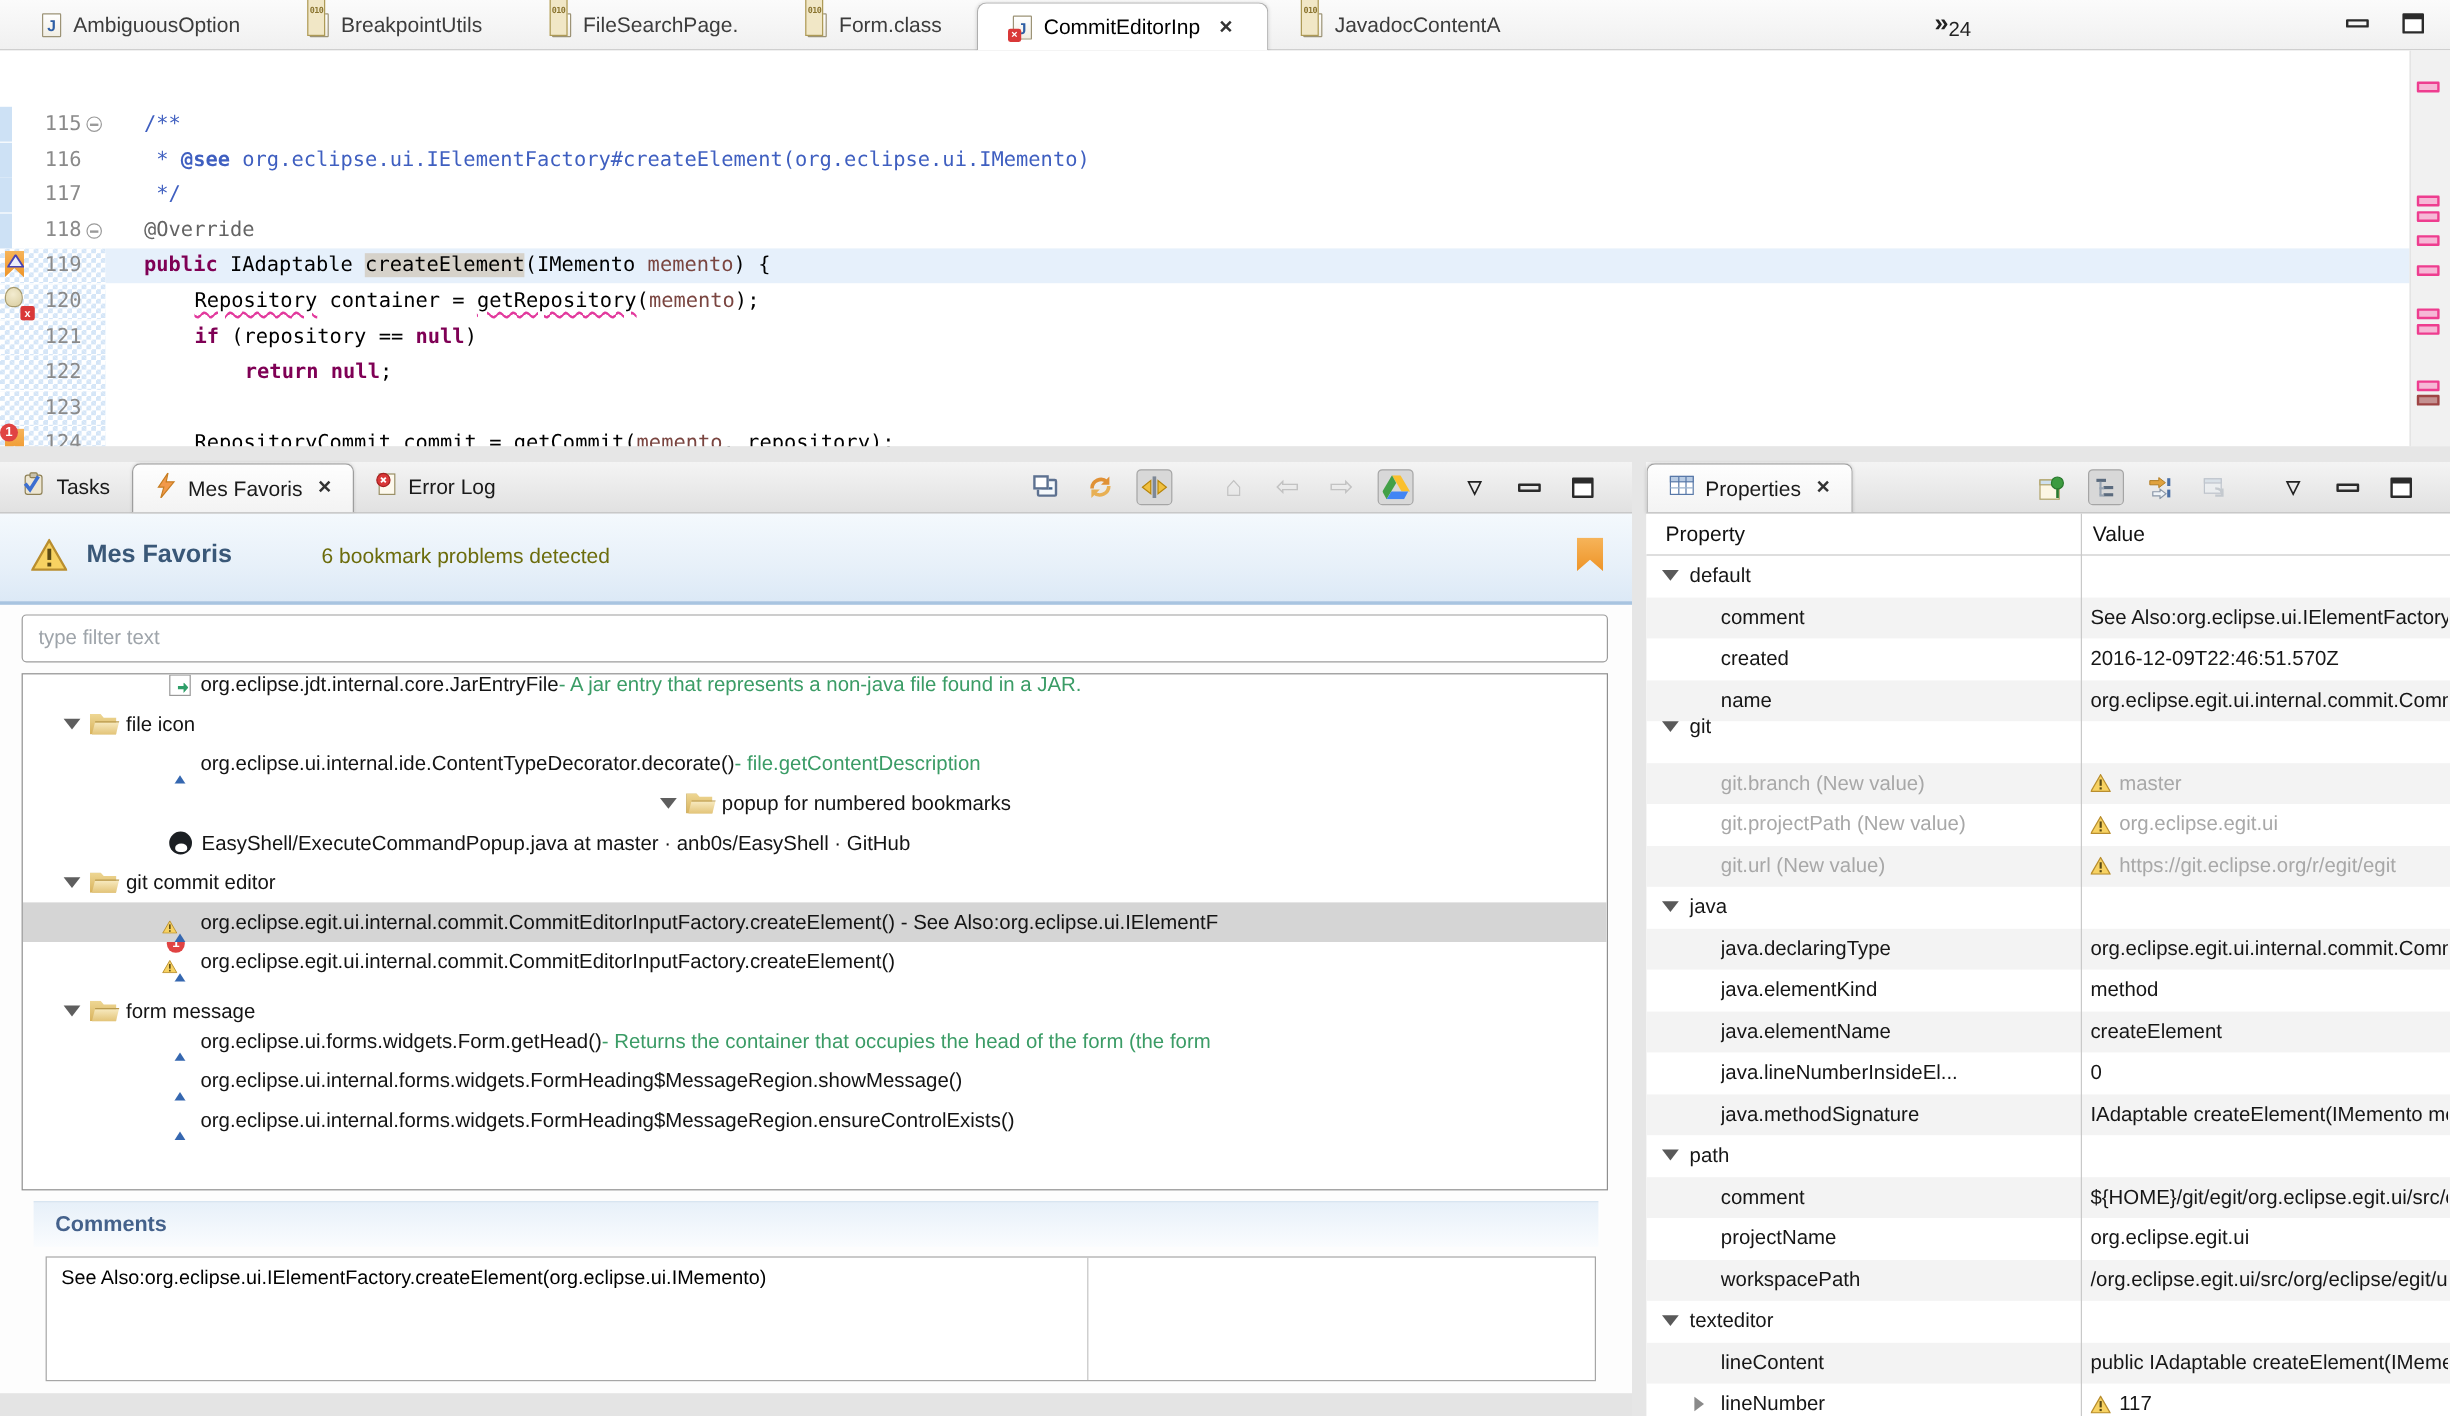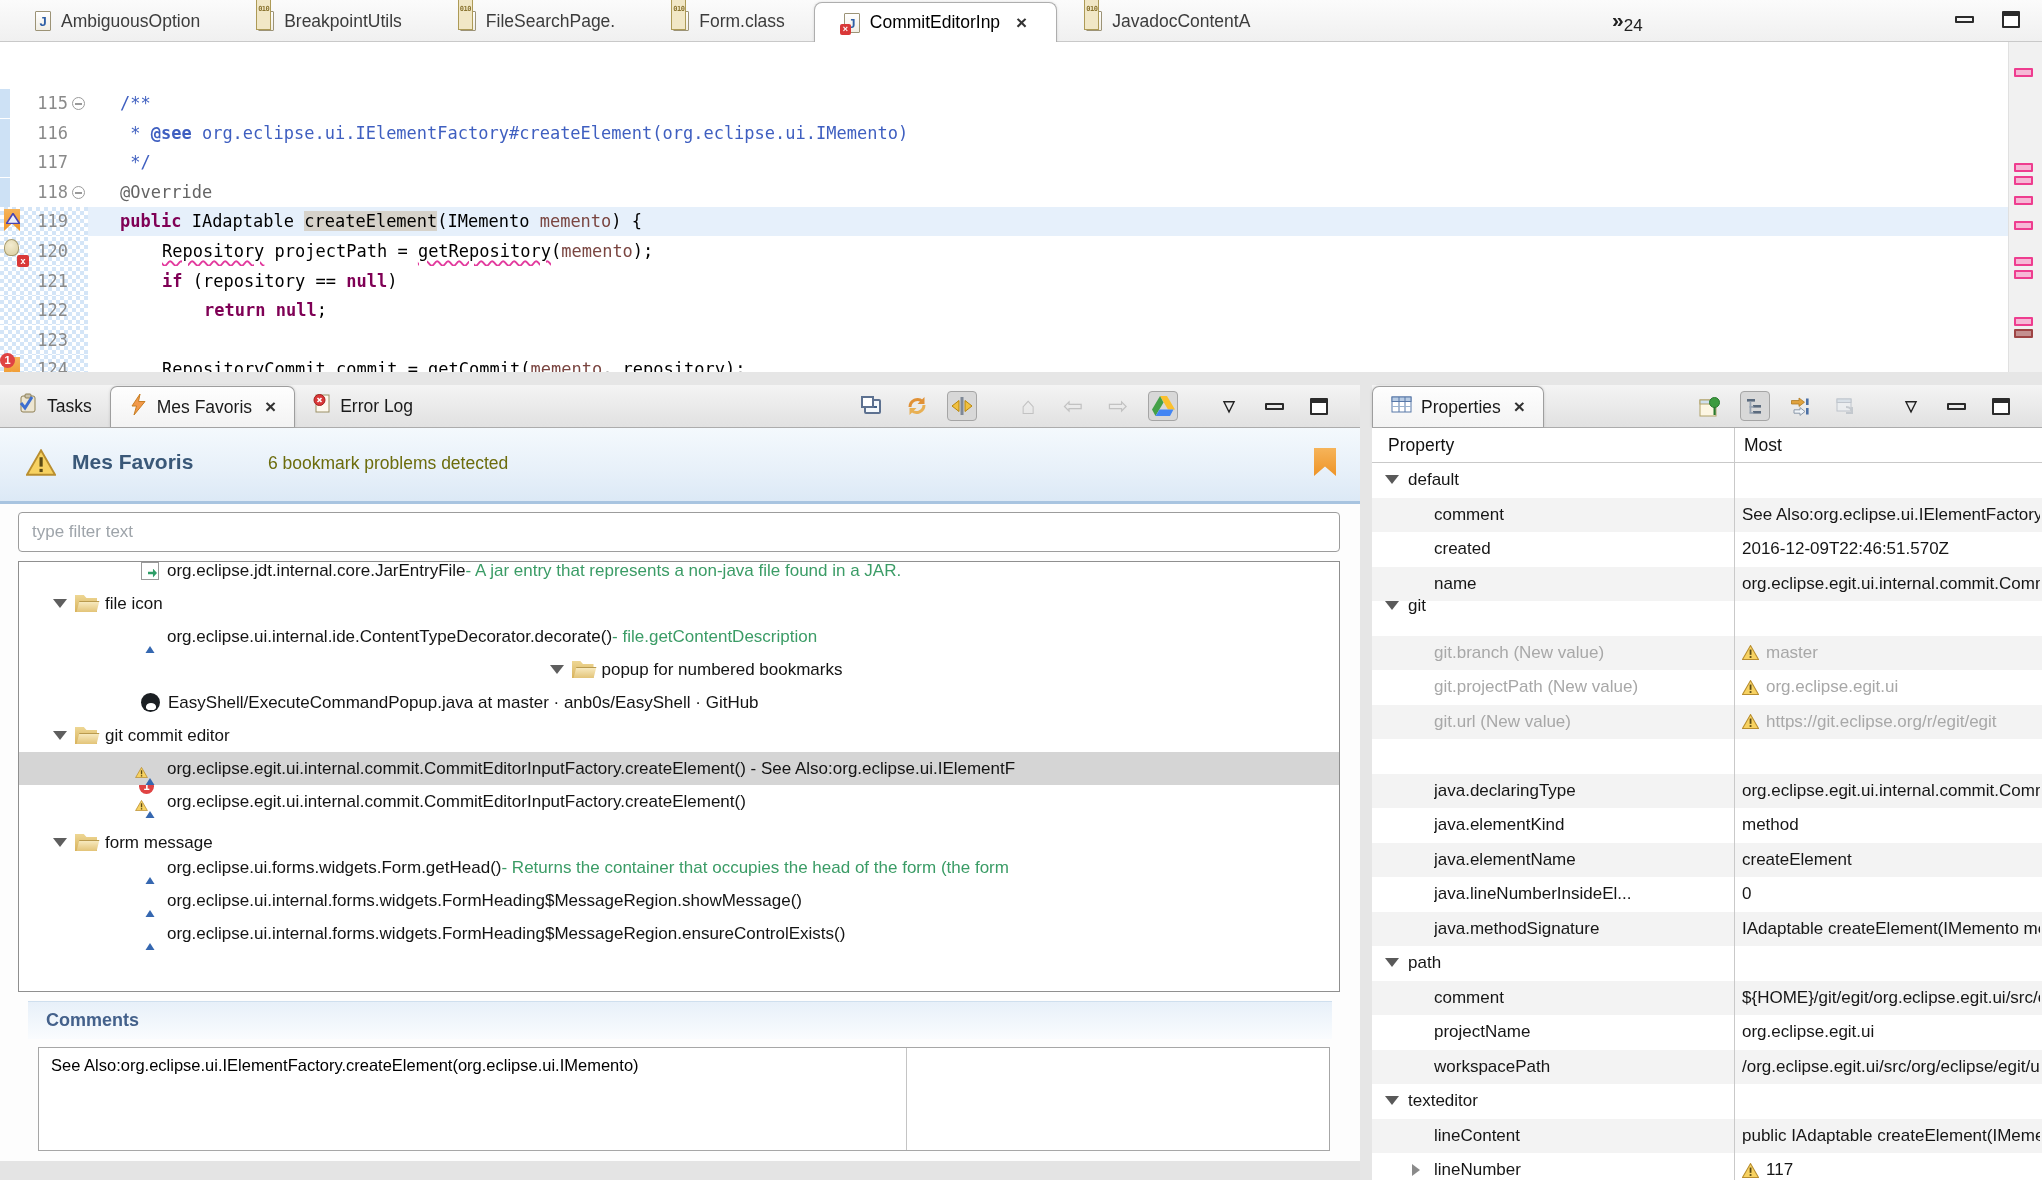--- a/index.html
+++ b/index.html
@@ -221,21 +221,21 @@
           <span class="lnum">119</span>
           <span class="ccontent lv1"><span class="tok-kw">public </span><span class="tok-pl">IAdaptable </span><span class="tok-occ">createElement</span><span class="tok-pl">(IMemento </span><span class="tok-pm">memento</span><span class="tok-pl">) {</span></span>
         </div>
         <div class="cline" style="top: 195px;">
           <span class="chk"></span>
           <span class="gmark">
             <span class="bulb"></span>
             <span class="badge-x">x</span>
           </span>
           <span class="lnum">120</span>
-          <span class="ccontent lv2"><span class="tok-ul">Repository</span><span class="tok-pl"> projectPath = </span><span class="tok-ul">getRepository</span><span class="tok-pl">(</span><span class="tok-pm">memento</span><span class="tok-pl">);</span></span>
+          <span class="ccontent lv2"><span class="tok-ul">Repository</span><span class="tok-pl"> container = </span><span class="tok-ul">getRepository</span><span class="tok-pl">(</span><span class="tok-pm">memento</span><span class="tok-pl">);</span></span>
         </div>
         <div class="cline" style="top: 225px;">
           <span class="chk"></span>
           <span class="lnum">121</span>
           <span class="ccontent lv2"><span class="tok-kw">if</span><span class="tok-pl"> (repository == </span><span class="tok-kw">null</span><span class="tok-pl">)</span></span>
         </div>
         <div class="cline" style="top: 254px;">
           <span class="chk"></span>
           <span class="lnum">122</span>
           <span class="ccontent lv3"><span class="tok-kw">return</span><span class="tok-pl"> </span><span class="tok-kw">null</span><span class="tok-pl">;</span></span>
@@ -508,21 +508,21 @@
         <span class="tbi">
             <span class="wmin"></span>
           </span>
         <span class="tbi">
             <span class="wmax"></span>
           </span>
       </div>
     </div>
     <div id="pcolhdr">
       <span class="c1">Property</span>
-      <span class="c2">Most</span>
+      <span class="c2">Value</span>
     </div>
     <div id="pcoldiv"></div>
     <div id="prows">
         <div class="prow" style="top: 0px;">
           <span class="ptw"></span>
           <span class="plabel">default</span>
         </div>
         <div class="prow odd" style="top: 34.5px;">
           <span class="plabel indent">comment</span>
           <span class="pval">
@@ -571,20 +571,24 @@
           <span class="plabel indent">git.url (New value)</span>
           <span class="pval">
             <svg class="warnsvg" width="17" height="15" viewBox="0 0 16 14">
               <path d="M8 0.5L15.5 13.5H0.5z" fill="#f7d262" stroke="#b98e2f"></path>
               <rect x="7.2" y="4.2" width="1.7" height="5" fill="#5b4a14"></rect>
               <rect x="7.2" y="10.4" width="1.7" height="1.7" fill="#5b4a14"></rect>
             </svg>
             <span>https://git.eclipse.org/r/egit/egit</span>
           </span>
         </div>
+        <div class="prow" style="top: 276px;">
+          <span class="ptw"></span>
+          <span class="plabel">java</span>
+        </div>
         <div class="prow odd" style="top: 310.5px;">
           <span class="plabel indent">java.declaringType</span>
           <span class="pval">
             <span>org.eclipse.egit.ui.internal.commit.CommitEditorInputFactory</span>
           </span>
         </div>
         <div class="prow" style="top: 345px;">
           <span class="plabel indent">java.elementKind</span>
           <span class="pval">
             <span>method</span>

